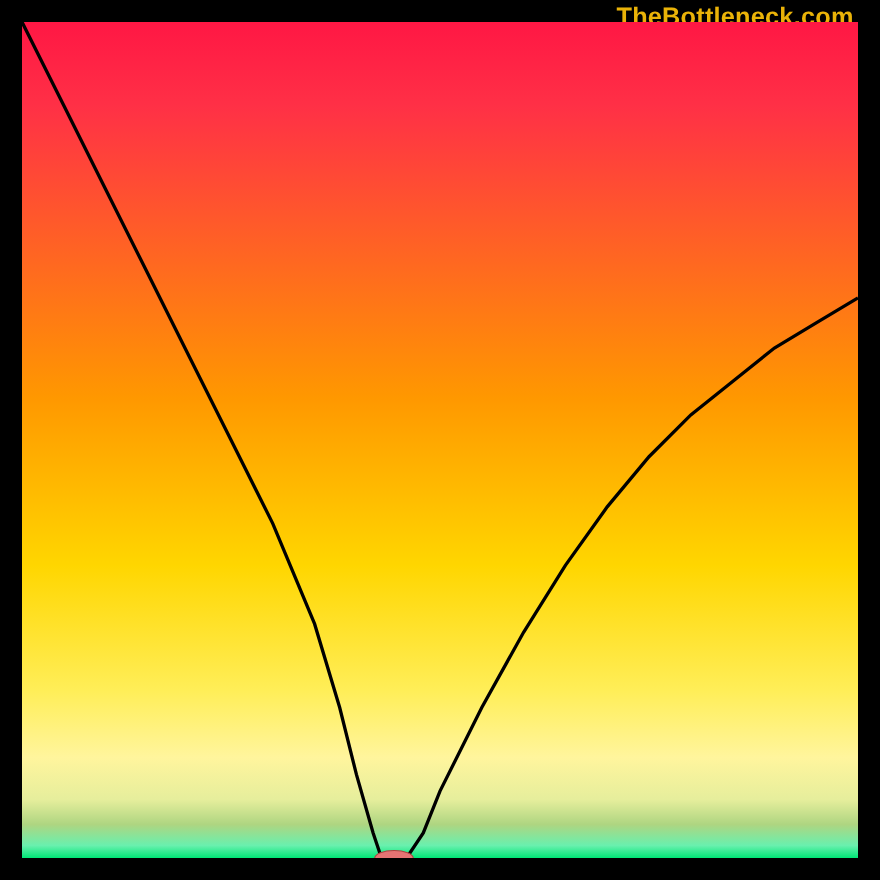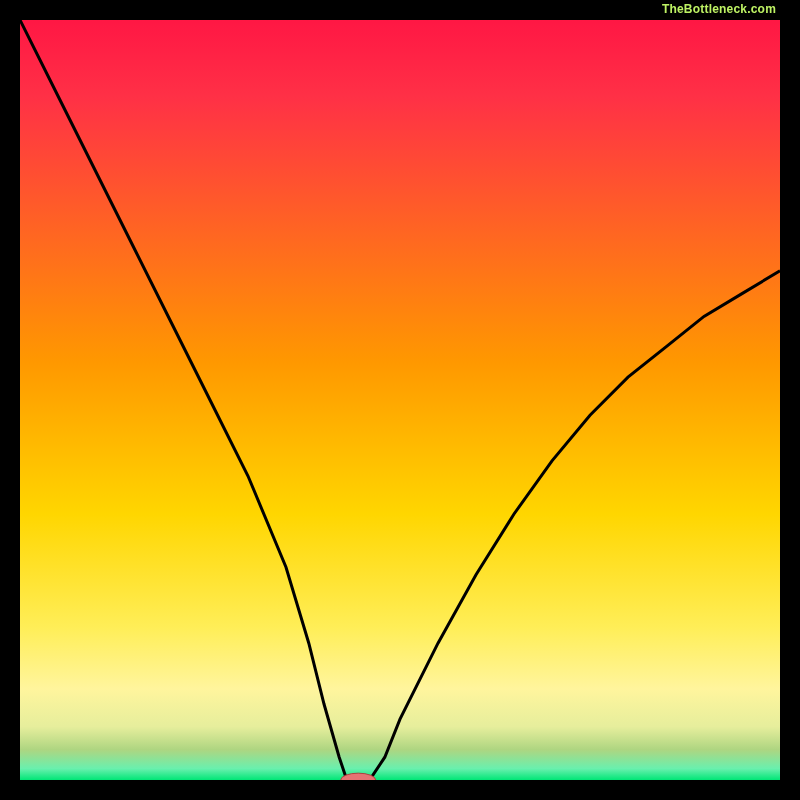--- a/index.html
+++ b/index.html
@@ -20,23 +20,23 @@
     left: 20px;
     top: 20px;
     width: 760px;
     height: 760px;
   }
   .watermark {
     position: absolute;
     top: 2px;
     right: 24px;
     font-family: Arial, Helvetica, sans-serif;
-    font-size: 12px;
+    font-size: 23px;
     font-weight: 600;
-    color: #bef264;
+    color: #eab308;
     letter-spacing: 0.2px;
   }
 </style>
 </head>
 <body>
 
 <div class="frame">
   <div class="watermark">TheBottleneck.com</div>
 
   <div class="plot-area">

